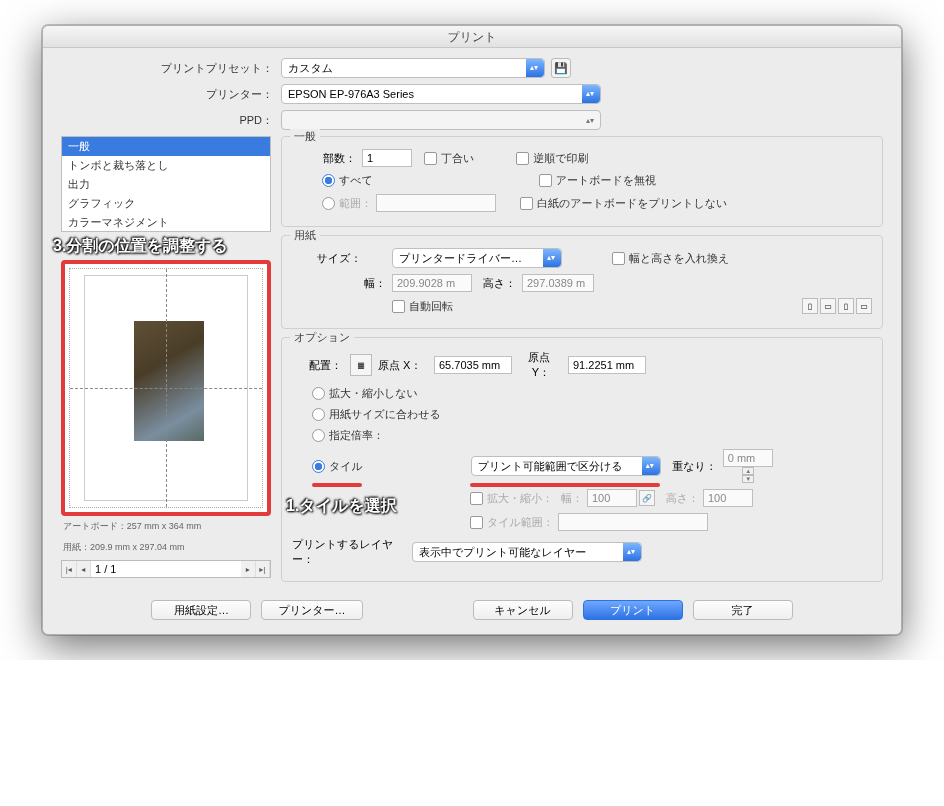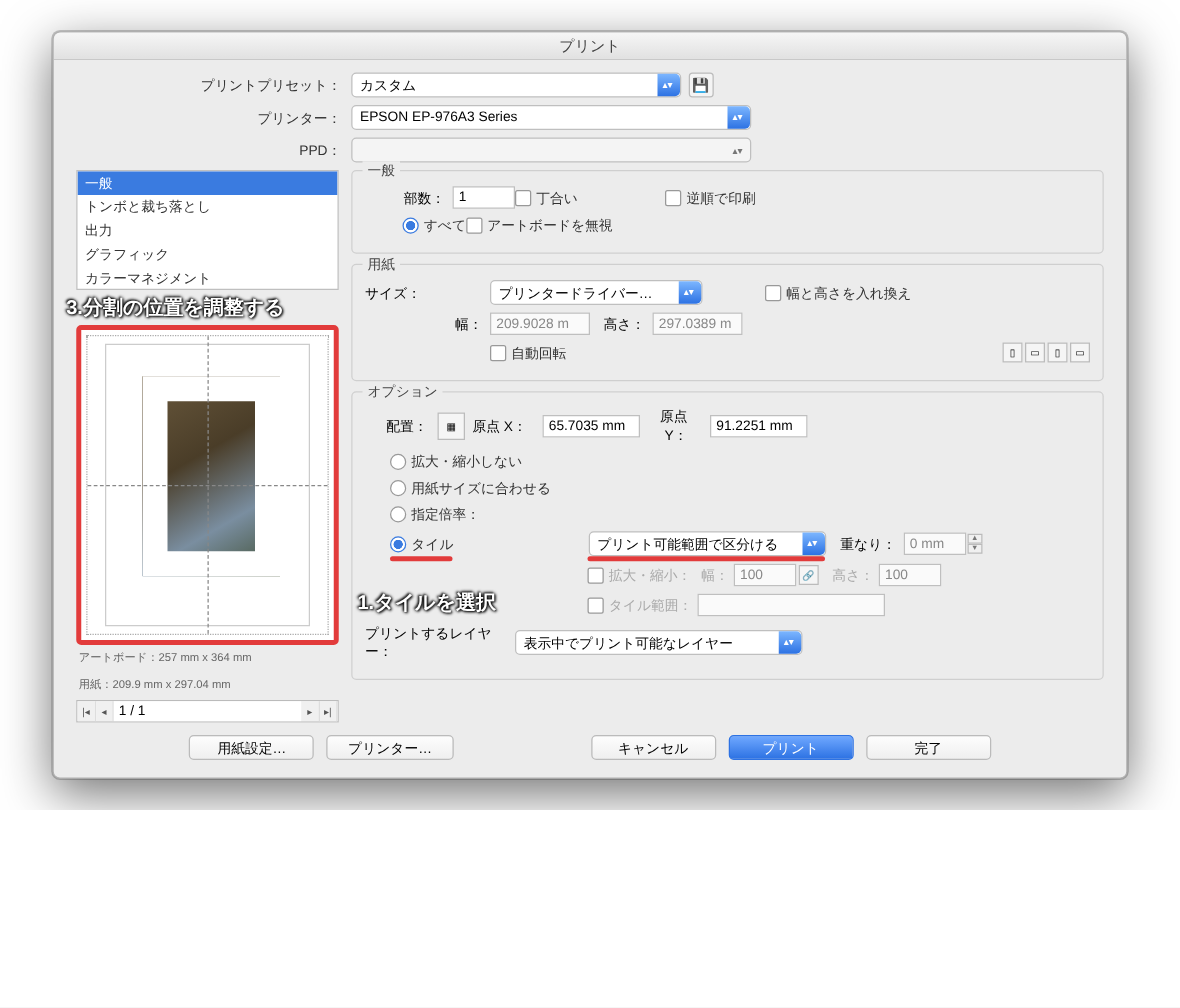--- a/index.html
+++ b/index.html
@@ -38,21 +38,21 @@
 .preview-meta { font-size: 9px; color: #666; padding: 4px 2px; line-height: 1.4; }
 .pager { display: flex; align-items: center; border: 1px solid #bbb; background: #fff; height: 18px; margin-top: 3px; }
 .pager button { width: 16px; height: 100%; border: none; border-right: 1px solid #ddd; background: #f0f0f0; font-size: 8px; color: #555; }
 .pager input { flex: 1; border: none; padding: 0 4px; height: 100%; }
 .buttons-row { display: flex; gap: 10px; margin-top: 10px; justify-content: center; }
 .btn { height: 20px; border: 1px solid #bbb; border-radius: 4px; background: linear-gradient(#fdfdfd,#efefef); padding: 0 16px; min-width: 100px; }
 .btn.primary { background: linear-gradient(#6fa8ff,#2d72e3); color: #fff; border-color: #2d72e3; }
 .anno { position: absolute; font-weight: bold; font-size: 15px; color: #fff; text-shadow: 0 0 3px #000, 1px 1px 2px #000, -1px -1px 2px #000; pointer-events: none; z-index: 50; white-space: nowrap; }
 .underline-red { position: absolute; height: 4px; background: #e23b3b; border-radius: 2px; z-index: 48; }
 .icon-btn { width: 16px; height: 16px; border: 1px solid #bbb; background: #f5f5f5; font-size: 8px; display: inline-flex; align-items: center; justify-content: center; margin-left: 2px; }
-.stepper { display: inline-flex; align-items: center; }
+.stepper { display: inline-flex; align-items: center; flex-direction: column; }
 .stepper .input { width: 50px; }
 .stepper .arrows { display: flex; flex-direction: column; margin-left: 1px; }
 .stepper .arrows span { font-size: 6px; line-height: 6px; color: #777; border: 1px solid #bbb; background: #f0f0f0; width: 12px; text-align: center; }
 </style>
 </head>
 <body>
 
 <div class="window">
   <div class="titlebar">プリント</div>
   <div class="content">
@@ -114,46 +114,58 @@
         </div>
       </div>
 
       <div class="right-col" style="position:relative">
 
         <div class="fieldset">
           <div class="fieldset-title">一般</div>
           <div class="row">
             <div style="width:70px;text-align:right;padding-right:6px">部数：</div>
             <input class="input" style="width: 50px;" value="1">
-            <label style="margin-left:0">
+            <label style="margin-left:12px">
                 <input type="checkbox" class="checkbox" style="">
                 <span>丁合い</span>
               </label>
-            <label style="margin-left:70px">
+            <label style="margin-left:42px">
                 <input type="checkbox" class="checkbox" style="">
                 <span>逆順で印刷</span>
               </label>
           </div>
           <div class="row">
             <div style="width:30px"></div>
             <label>
                 <span class="radio checked"></span>
                 <span>すべて</span>
               </label>
-            <label style="">
+            <label style="margin-left:166px">
                 <input type="checkbox" class="checkbox" style="">
                 <span>アートボードを無視</span>
+              </label>
+          </div>
+          <div class="row">
+            <div style="width:30px"></div>
+            <label style="color:#aaa">
+                <span class="radio"></span>
+                <span>範囲：</span>
+              </label>
+            <input class="input ro" style="width: 120px; margin-left: 4px;">
+            <label style="margin-left:24px">
+                <input type="checkbox" class="checkbox" style="">
+                <span>白紙のアートボードをプリントしない</span>
               </label>
           </div>
         </div>
 
         <div class="fieldset">
           <div class="fieldset-title">用紙</div>
           <div class="row">
-            <div style="width:100px;text-align:left;padding-right:6px">サイズ：</div>
+            <div style="width:100px;text-align:center;padding-right:6px">サイズ：</div>
             <div class="select blue-cap" style="width:170px">
                 <span>プリンタードライバー…</span>
                 <span class="chev">▴▾</span>
               </div>
             <label style="margin-left:50px">
                 <input type="checkbox" class="checkbox" style="">
                 <span>幅と高さを入れ換え</span>
               </label>
           </div>
           <div class="row">

